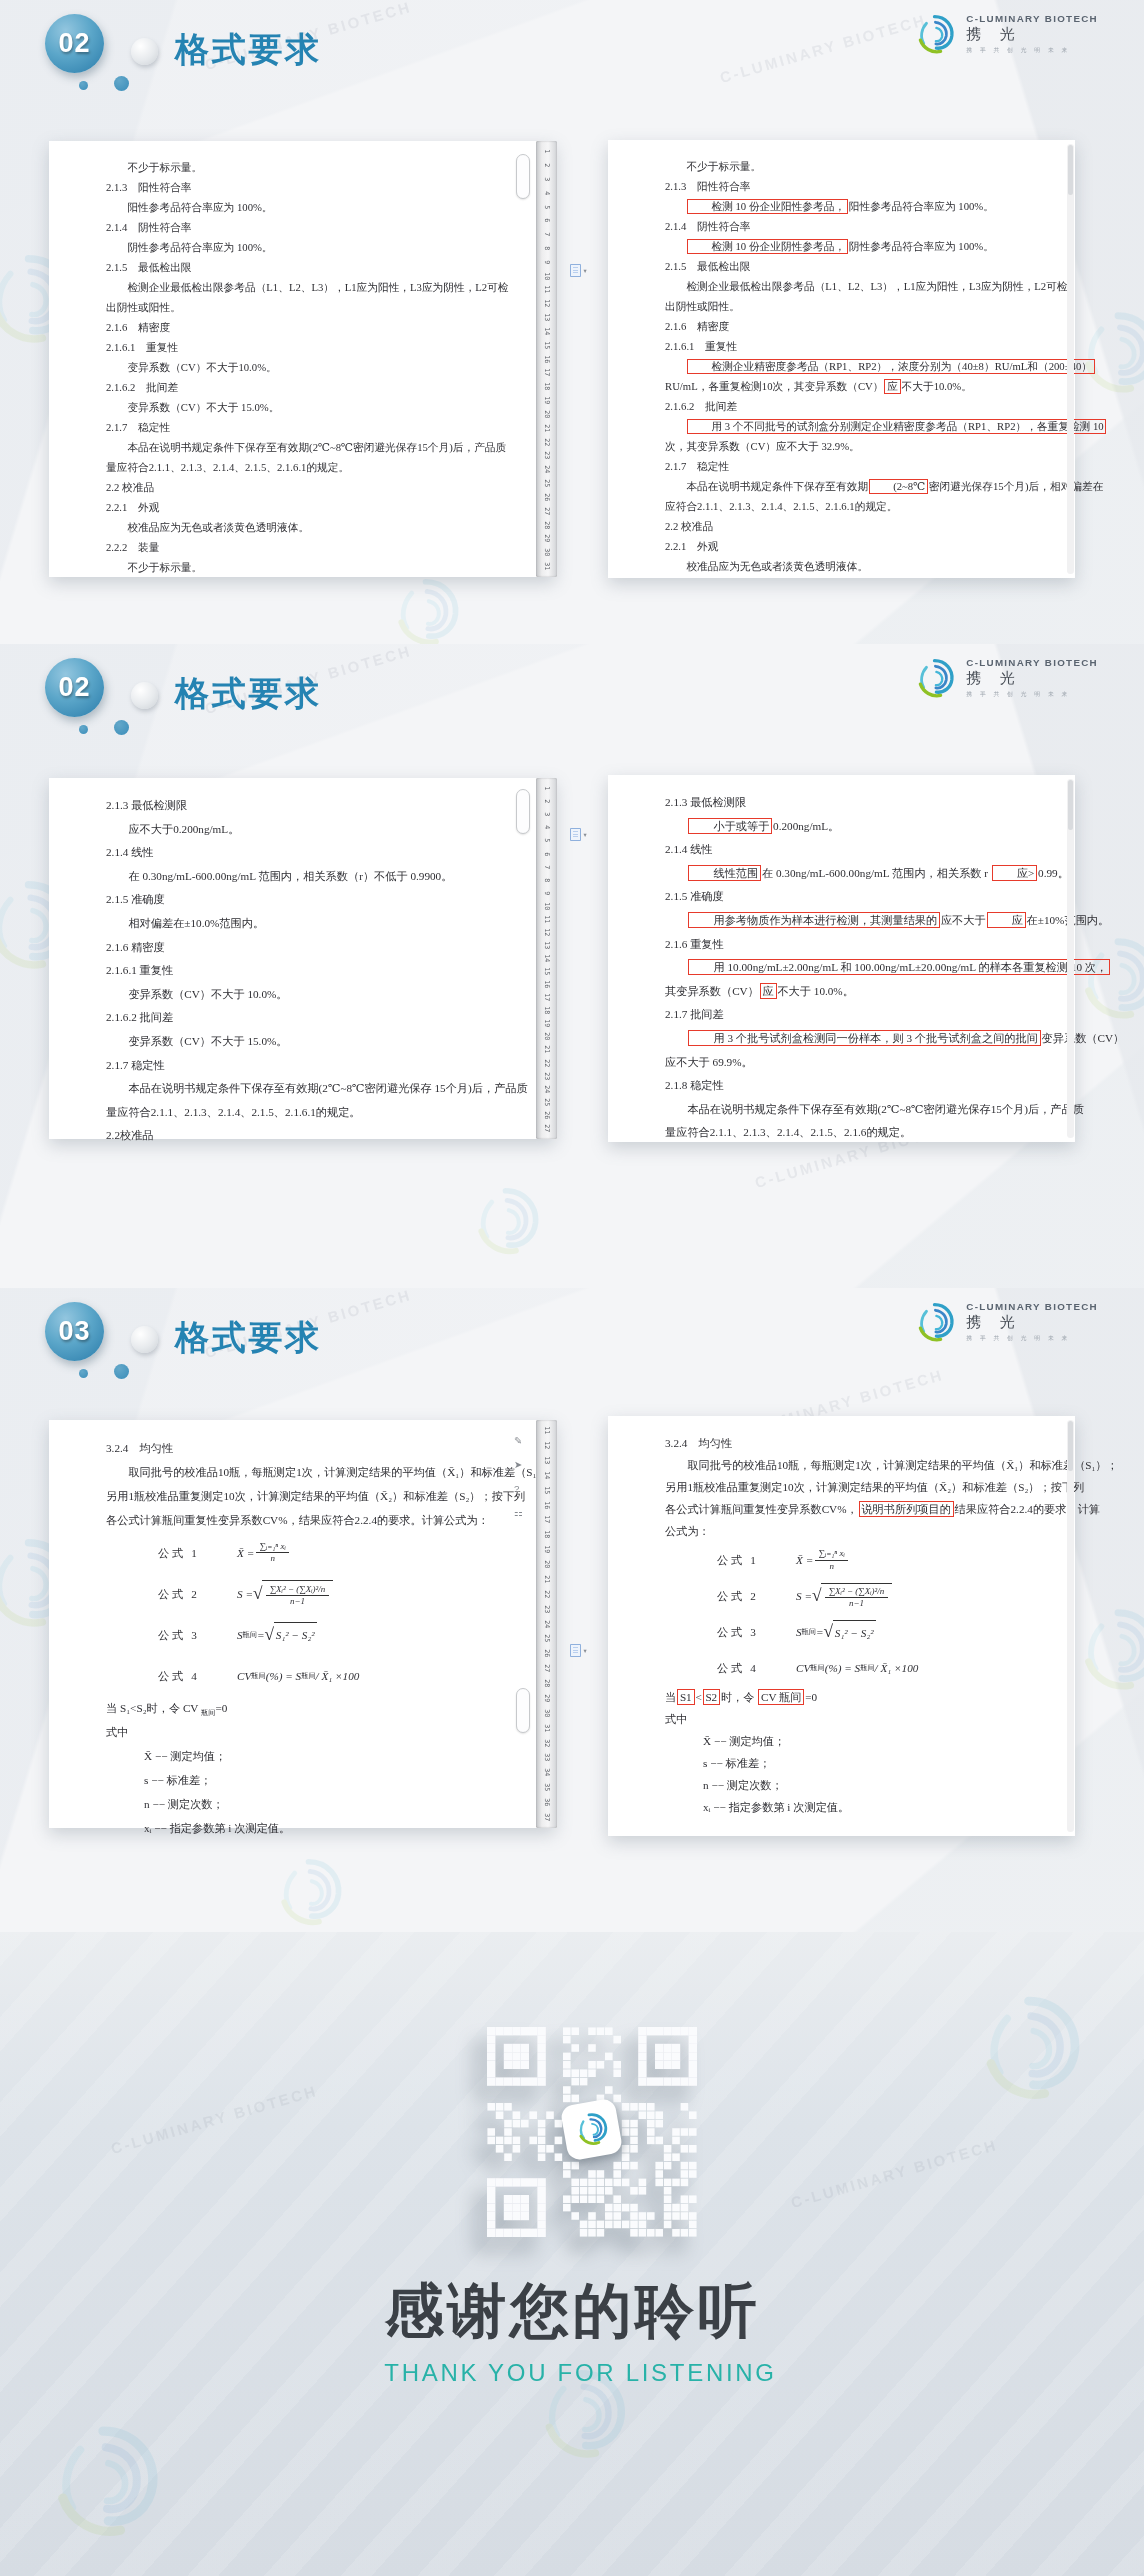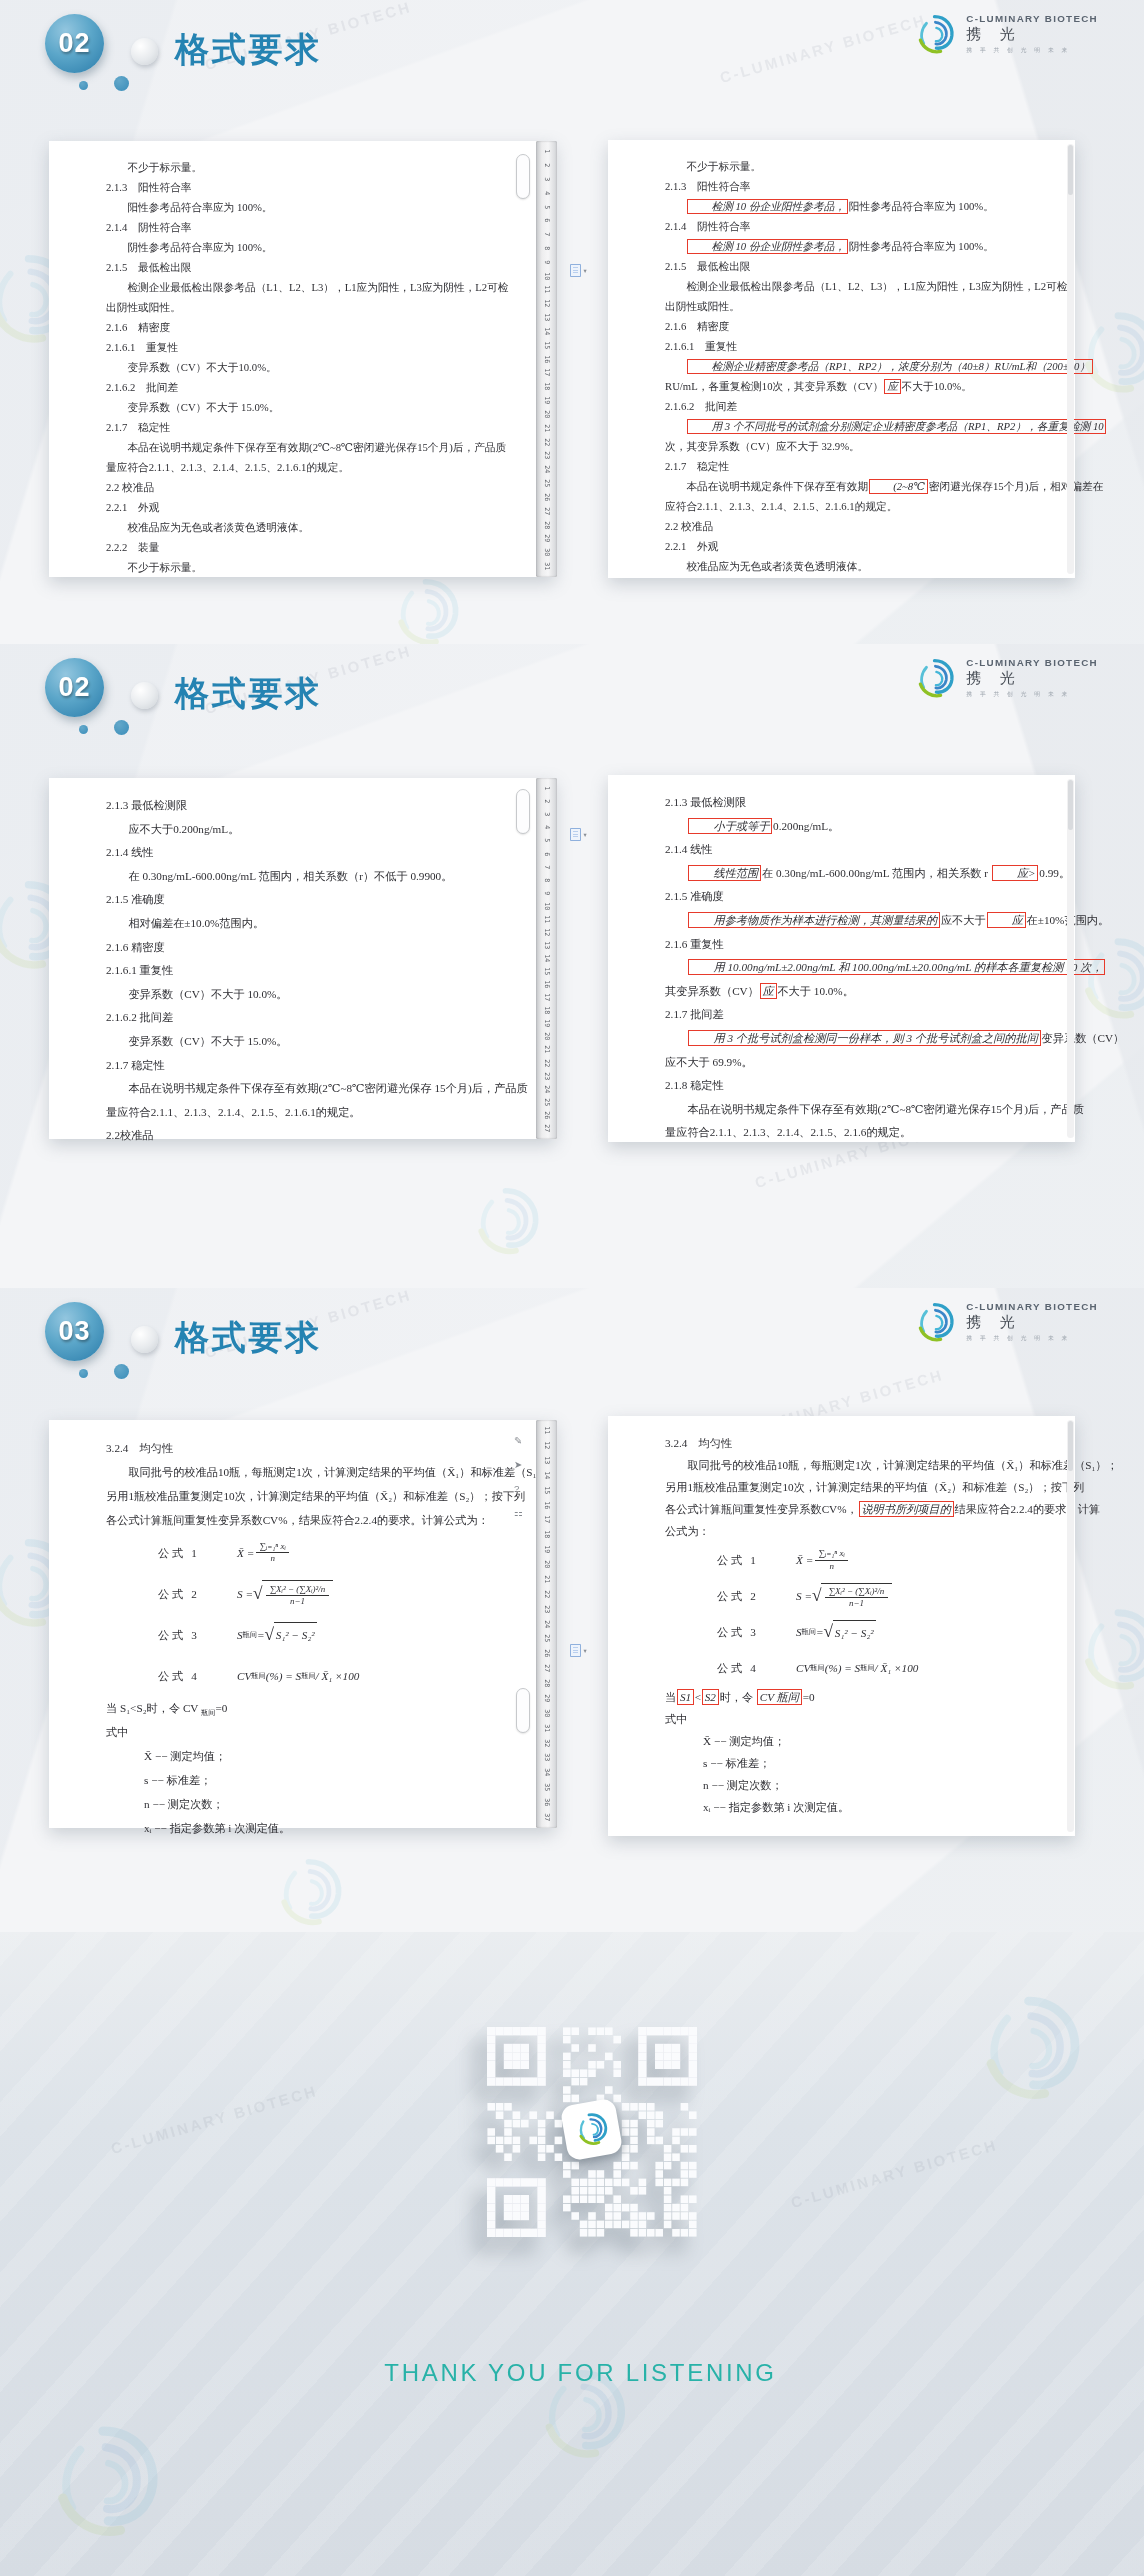--- a/index.html
+++ b/index.html
@@ -36,21 +36,21 @@
   
   .panel{position:absolute;background:#fff;box-shadow:0 6.3px 16px rgba(110,122,135,.30);padding-left:32px;}
   .doc{padding:16px 7.2px 0 25px;color:#2e2e33;font-family:"Liberation Serif","DejaVu Serif",serif;}
   .dline{white-space:nowrap;}
   .doc1 .dline{height:20px;line-height:20px;font-size:10.7px;}
   .doc2 .dline{height:23.6px;line-height:23.6px;font-size:11.2px;}
   .doc3 .dline{height:24px;line-height:24px;font-size:11.2px;}
   .tight .dline{height:22px;line-height:22px;}
   .ind1{text-indent:2em;}
   .ind2{padding-left:38px;}
-  .redbox{display:inline-block;border:1.8px solid #e73a2b;padding:0 1.8px;margin:0 0.9px;line-height:1.25;font-style:italic;}
+  .redbox{display:inline-block;border:1.8px solid #e73a2b;padding:0 1.8px;margin:0 0.9px;line-height:1.25;}
   .fline{display:flex;align-items:center;height:41px !important;font-style:italic;}
   .tight .fline{height:36px !important;}
   .flabel{font-style:normal;margin-left:52px;width:79px;letter-spacing:2.7px;flex:none;}
   .frac{display:inline-flex;flex-direction:column;text-align:center;font-size:9px;vertical-align:middle;margin:0 1.8px;line-height:1.25;}
   .frac .num{border-bottom:0.9px solid #333;padding:0 3.6px;}
   .frac .den{padding:0 3.6px;}
   .sqrt{display:inline-flex;align-items:center;}
   .sqrt .rad{font-size:1.55em;line-height:.8;font-style:normal;}
   .sqrt .radc{border-top:0.9px solid #333;padding:0.9px 2.7px 0 1.8px;}
   .subsc{font-size:7.2px;vertical-align:sub;font-style:normal;}
@@ -791,17 +791,18 @@
           <rect x="226.07" y="207.27" width="8.46" height="8.46" fill="#fafbfd"></rect>
           <rect x="226.07" y="216.67" width="8.46" height="8.46" fill="#fafbfd"></rect>
           <rect x="226.07" y="226.07" width="8.46" height="8.46" fill="#fafbfd"></rect>
         </svg>
       <div class="qr-logo">
         <svg viewBox="0 0 44 44" width="39" height="39">
             <use href="#swirl"></use>
           </svg>
       </div>
     </div>
+    <h1 class="thanks-h">感谢您的聆听</h1>
     <p class="thanks-sub">THANK YOU FOR LISTENING</p>
   </section>
 
 </div>
 
 
 </body></html>

